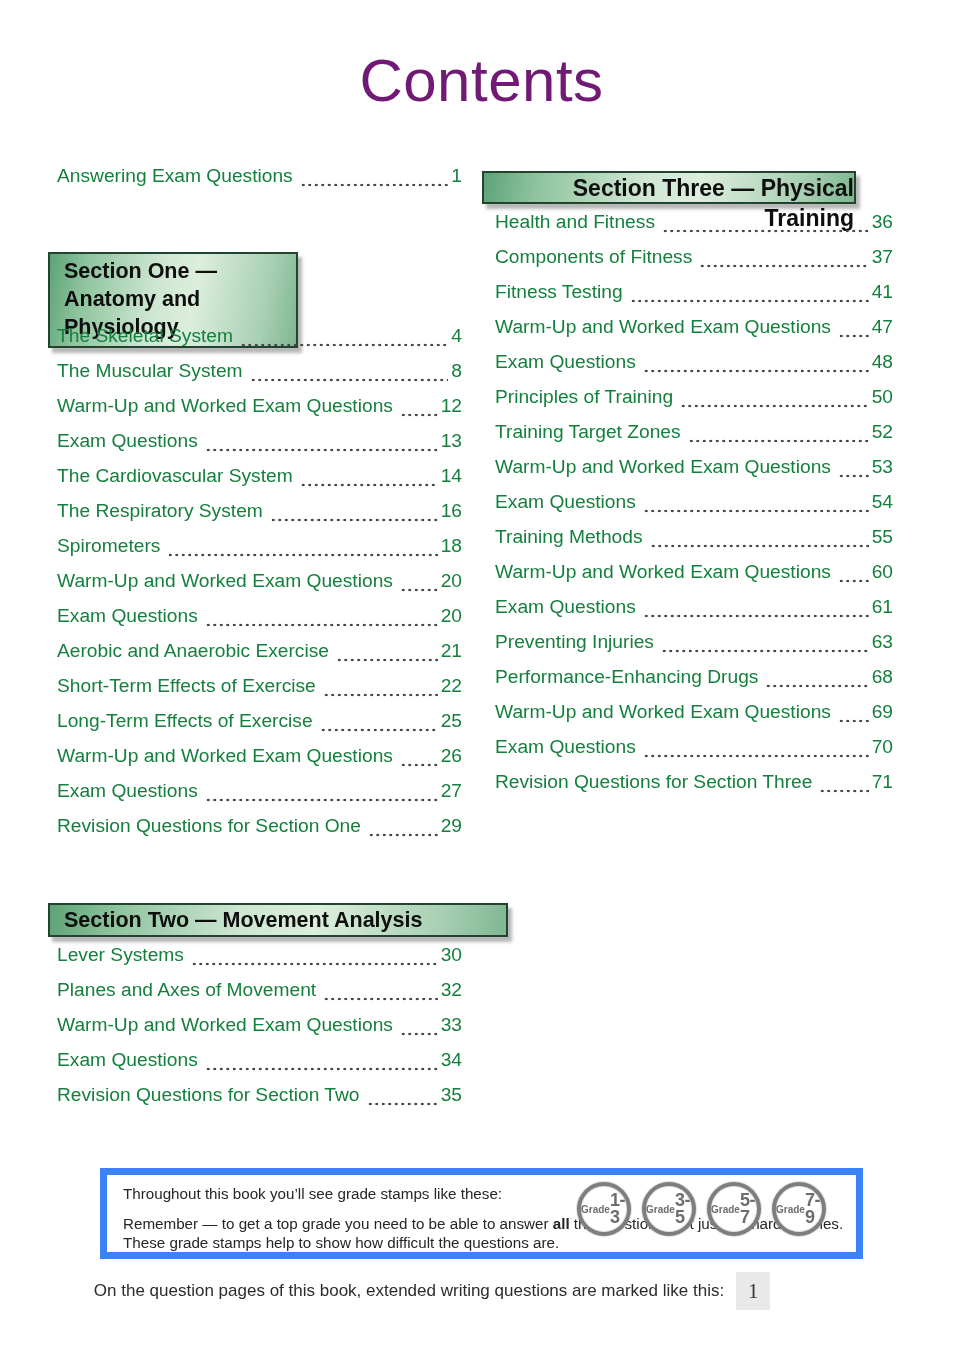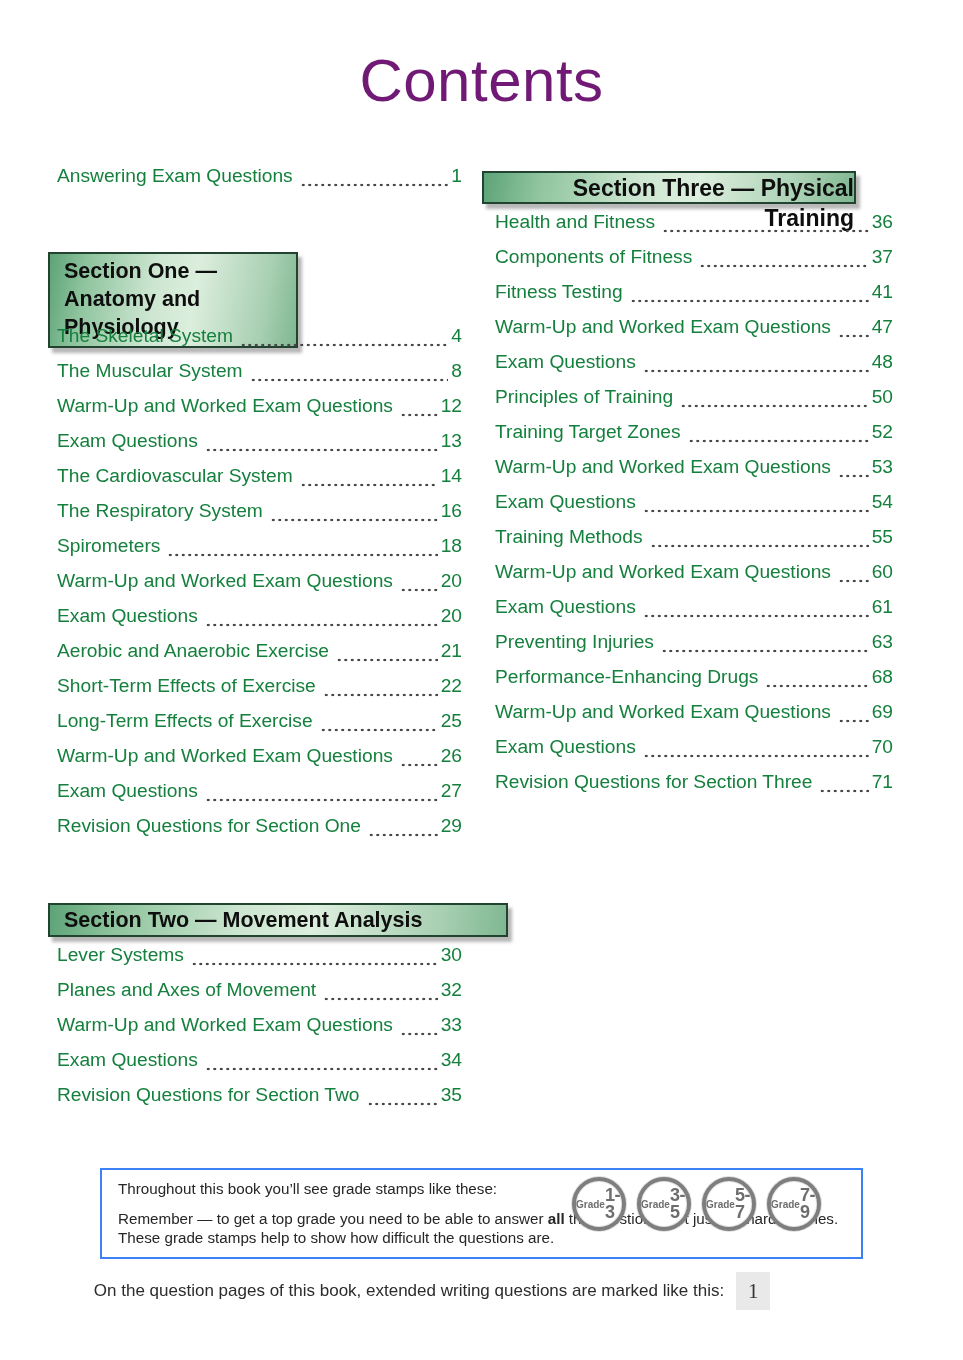--- a/index.html
+++ b/index.html
@@ -39,21 +39,21 @@
     background-position:left bottom 9px;
   }
   .toc .pg{white-space:nowrap;}
   #front-row{left:57px;top:162px;width:405px;}
   #sec1-entries{left:57px;top:322px;width:405px;}
   #sec2-entries{left:57px;top:941px;width:405px;}
   #sec3-entries{left:495px;top:208px;width:398px;}
   
   .grade-box{
     position:absolute;left:100px;top:1168px;width:763px;height:91px;
-    box-sizing:border-box;border:2px solid #3b82f6;background:#ffffff;
+    box-sizing:border-box;border:7px solid #3b82f6;background:#ffffff;
     padding:9px 0 0 16px;font-size:15.2px;color:#262626;
   }
   .grade-box .gl{white-space:nowrap;line-height:19px;}
   .grade-box .gl1{margin-bottom:11px;}
   .grade-box .gl3 b{font-weight:700;}
   .stamps{position:absolute;left:470px;top:7px;display:flex;gap:11px;}
   .stamp{
     width:46px;height:46px;border:4px solid #7e7e7e;border-radius:50%;
     display:flex;align-items:center;justify-content:center;
     color:#6d6d6d;background:#fff;

